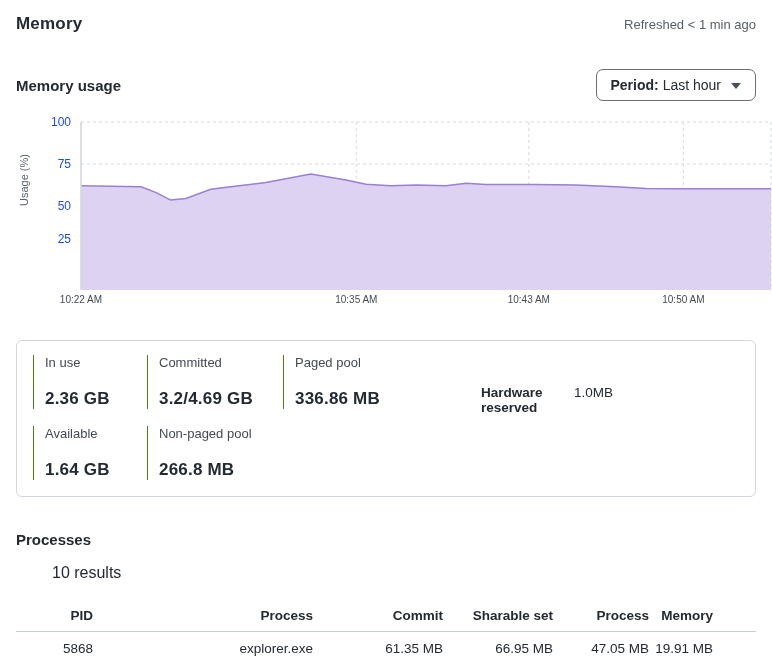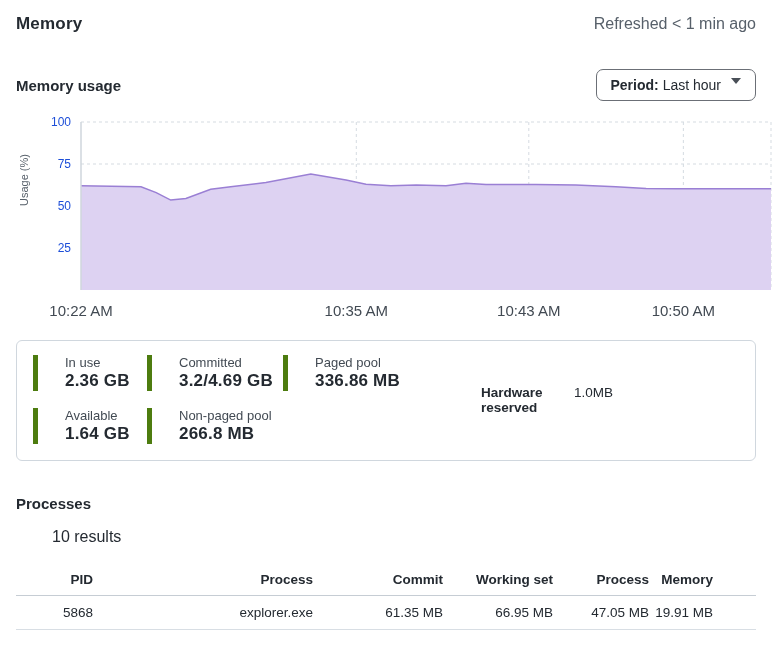--- a/index.html
+++ b/index.html
@@ -3,46 +3,46 @@
 <meta charset="utf-8">
 <style>
   * { margin:0; padding:0; box-sizing:border-box; }
   html,body { width:772px; height:663px; overflow:hidden; background:#fff;
     font-family:"Liberation Sans", sans-serif; color:#242a31; }
   .page { padding:0 16px; }
 
   
   .top-row { display:flex; justify-content:space-between; align-items:center; padding-top:14px; }
   .page-title { font-size:17px; font-weight:700; letter-spacing:.2px; }
-  .refreshed { font-size:16px; color:#57606a; }
+  .refreshed { font-size:13px; color:#57606a; }
 
   
   .section-row { display:flex; justify-content:space-between; align-items:center; margin-top:34px; height:34px; }
   .section-title { font-size:15px; font-weight:700; }
-  .period-btn { display:flex; gap:10px; border:1px solid #6b6f76; border-radius:7px;
+  .period-btn { display:flex; align-items:center; gap:10px; border:1px solid #6b6f76; border-radius:7px;
     background:#fff; padding:7px 14px; font-size:14px; cursor:pointer; font-family:inherit; color:#242a31;}
   .period-btn b { font-weight:700; }
   .caret { width:0; height:0; border-left:5px solid transparent; border-right:5px solid transparent;
     border-top:6px solid #494f57; margin-top:1px; }
 
   
   .chart-wrap { position:relative; height:200px; margin-top:20px; }
   .y-axis-title { position:absolute; left:8px; top:84px; transform:rotate(-90deg) translate(0,-50%);
     transform-origin:left top; font-size:11px; color:#57606a; white-space:nowrap; }
   .plot { position:absolute; left:65px; top:0; width:690px; height:168px; }
   .plot svg { position:absolute; inset:0; overflow:visible; }
   .ytick { position:absolute; right:700px; font-size:12px; color:#1d4ed8; text-align:right; width:40px; }
-  .xlabel { position:absolute; top:180px; font-size:15px; color:#424a53; transform:translateX(-50%); white-space:nowrap; }
+  .xlabel { position:absolute; top:172px; font-size:10px; color:#424a53; transform:translateX(-50%); white-space:nowrap; }
 
   
   .stats-panel { margin-top:18px; border:1px solid #d0d7de; border-radius:6px; display:flex; padding:14px 16px 16px 16px; min-height:112px; }
   .stats-grid { display:grid; grid-template-columns:114px 136px 160px; grid-row-gap:17px; }
-  .stat { border-left:5px solid #4d7c0f; padding-left:27px; }
+  .stat { border-left:1px solid #4d7c0f; padding-left:11px; }
   .stat-label { font-size:13px; color:#424a53; }
-  .stat-value { font-size:17px; font-weight:700; margin-top:1px; letter-spacing:.2px; }
+  .stat-value { font-size:17px; font-weight:700; margin-top:19px; letter-spacing:.2px; }
   .hw-table { margin-left:18px; margin-top:24px; width:152px; align-self:flex-start; font-size:13.5px; }
   .hw-row { display:flex; justify-content:space-between; padding:6px 0 9px 0; }
   .hw-row + .hw-row { border-top:1px solid #d0d7de; padding-top:9px; }
   .hw-label { font-weight:700;margin-left:20px; }
 
   
   .proc-title { margin-top:34px; font-size:15px; font-weight:700; }
   .results { margin-top:16px; font-size:16px;margin-left:36px; }
   table { border-collapse:collapse; width:740px; margin-top:18px; font-size:13.5px; }
   th, td { padding:8px 0; white-space:nowrap; }
@@ -87,21 +87,21 @@
             <line x1="275.31" y1="0" x2="275.31" y2="168" stroke="#d5dbe1" stroke-dasharray="3,3"></line>
             <line x1="447.81" y1="0" x2="447.81" y2="168" stroke="#d5dbe1" stroke-dasharray="3,3"></line>
             <line x1="602.37" y1="0" x2="602.37" y2="168" stroke="#d5dbe1" stroke-dasharray="3,3"></line>
             <line x1="690" y1="0" x2="690" y2="168" stroke="#d5dbe1" stroke-dasharray="3,3"></line>
           </g>
         <polygon points="0.0,63.8 60.0,64.7 75.2,70.6 89.7,78.1 104.9,76.4 129.7,67.2 149.7,64.7 184.9,60.5 229.8,52.1 265.0,58.0 285.0,62.2 309.8,63.8 335.3,63.0 365.0,63.8 385.0,61.3 405.0,62.5 454.7,62.5 494.7,63.0 534.8,64.7 565.1,66.4 594.8,66.7 634.8,66.7 690.0,66.7 690,168 0,168" fill="#ddd2f2"></polygon>
         <polyline points="0.0,63.8 60.0,64.7 75.2,70.6 89.7,78.1 104.9,76.4 129.7,67.2 149.7,64.7 184.9,60.5 229.8,52.1 265.0,58.0 285.0,62.2 309.8,63.8 335.3,63.0 365.0,63.8 385.0,61.3 405.0,62.5 454.7,62.5 494.7,63.0 534.8,64.7 565.1,66.4 594.8,66.7 634.8,66.7 690.0,66.7" fill="none" stroke-width="1.5" stroke="#9a7fd4"></polyline>
         <line x1="0" y1="0" x2="0" y2="168" stroke-width="1.5" stroke="#cfd6dd"></line>
       </svg>
       <div>
-          <div class="ytick" style="top: 119px; text-align: right;">25</div>
+          <div class="ytick" style="top: 110px; text-align: right;">25</div>
           <div class="ytick" style="top: 77px;">50</div>
           <div class="ytick" style="top: 35px;">75</div>
           <div class="ytick" style="top: -7px;">100</div>
         </div>
       <div>
           <div class="xlabel" style="left: 0px;">10:22 AM</div>
           <div class="xlabel" style="left: 275.31px;">10:35 AM</div>
           <div class="xlabel" style="left: 447.81px;">10:43 AM</div>
           <div class="xlabel" style="left: 602.37px;">10:50 AM</div>
         </div>
@@ -141,21 +141,21 @@
 
   <div class="proc-title">Processes</div>
   <div class="results">10 results</div>
 
   <table>
     <thead>
       <tr>
         <th class="col-pid">PID</th>
         <th class="col-proc">Process</th>
         <th class="col-num col-commit">Commit</th>
-        <th class="col-num col-ws">Working set</th>
+        <th class="col-num col-ws">Sharable set</th>
         <th class="col-num col-sh">Process</th>
         <th class="col-num col-mem">Memory</th>
       </tr>
     </thead>
     <tbody>
       <tr>
         <td class="col-pid">5868</td>
         <td class="col-proc">explorer.exe</td>
         <td class="col-num col-commit">61.35 MB</td>
         <td class="col-num col-ws">66.95 MB</td>

